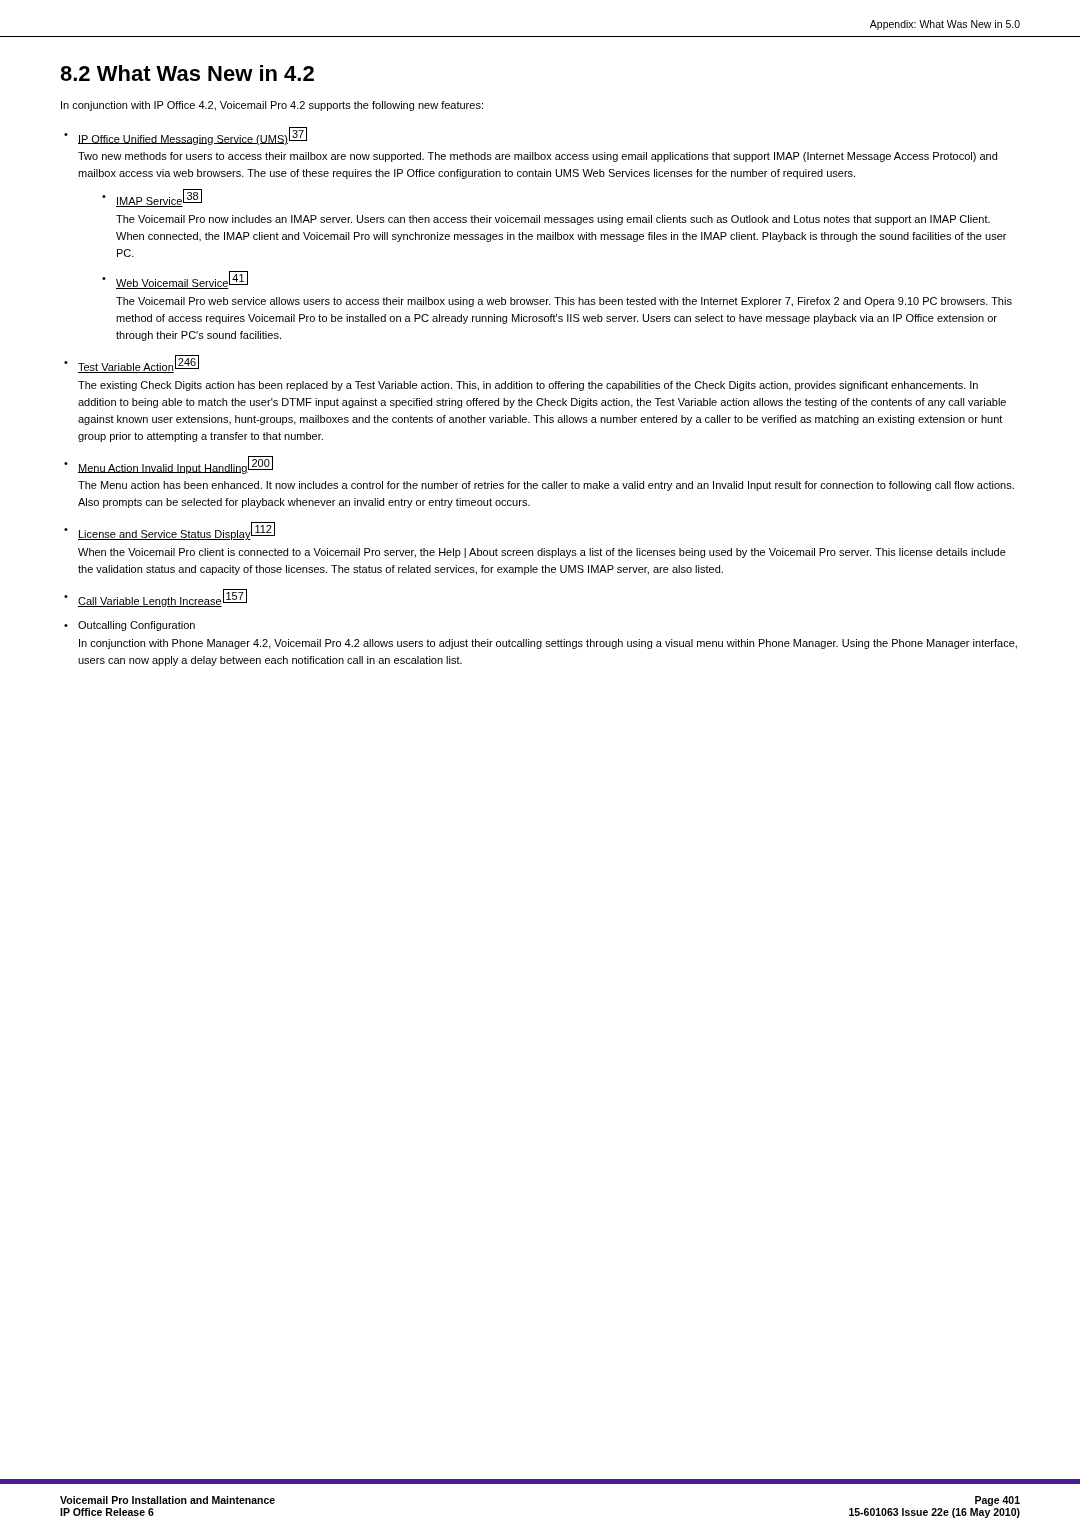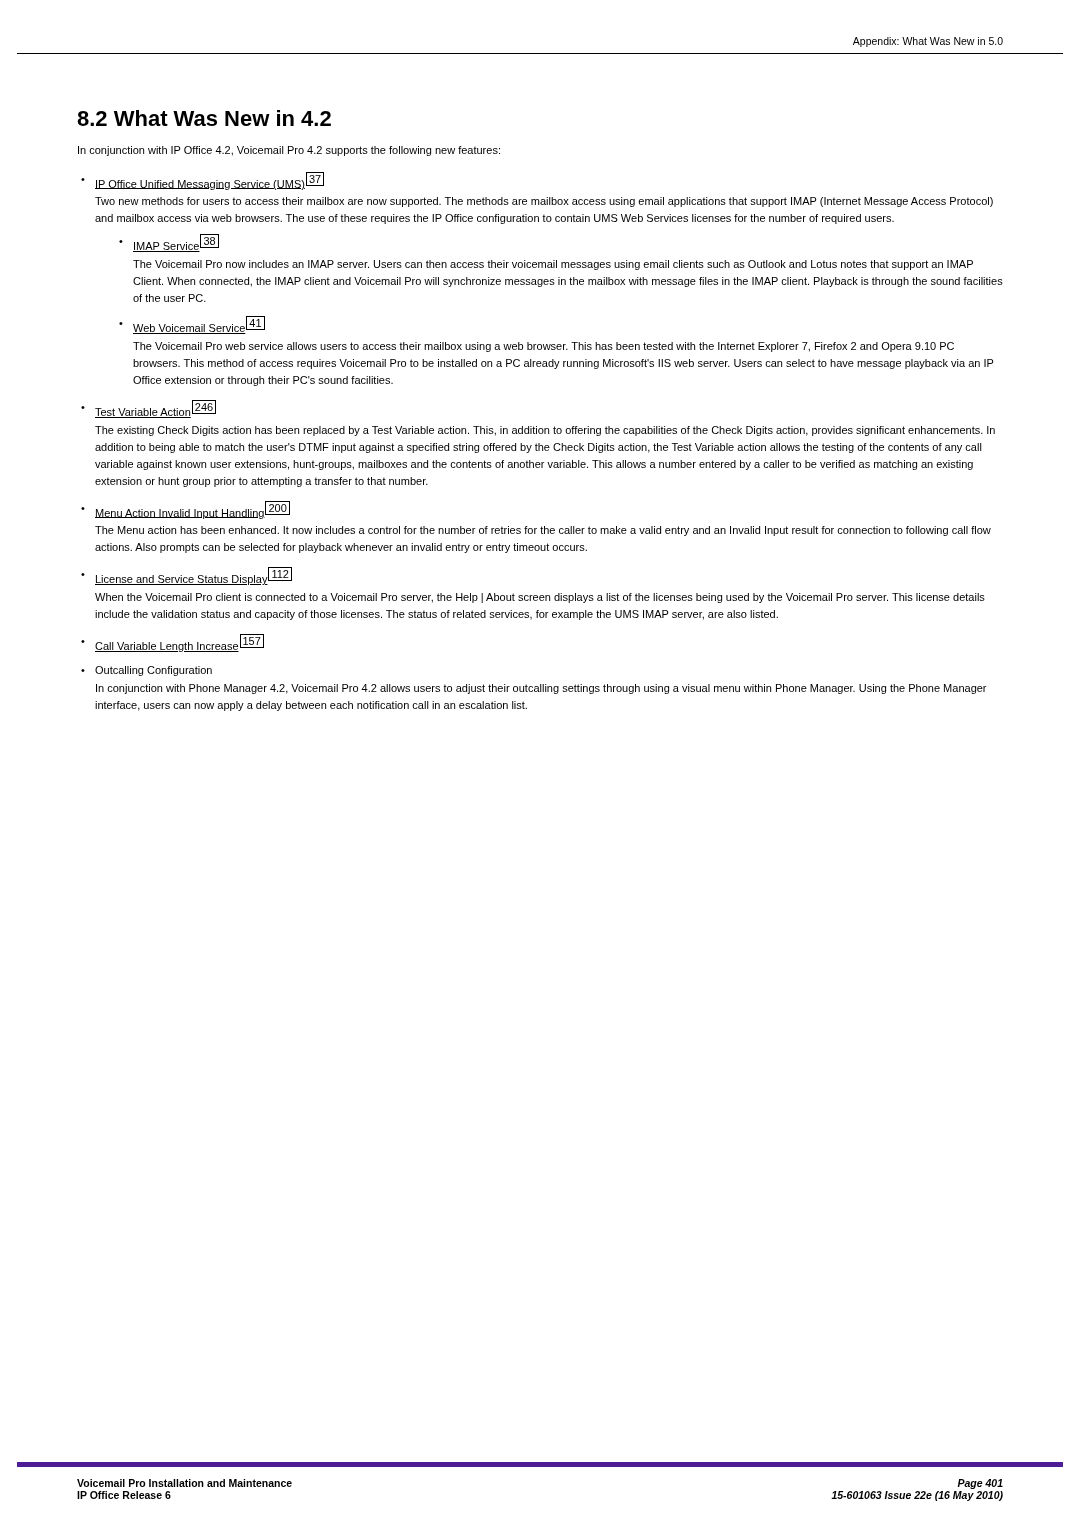--- a/index.html
+++ b/index.html
@@ -13,21 +13,21 @@
       font-size: 11px;
       color: #000;
       background: #fff;
       width: 1080px;
       min-height: 1528px;
     }
 
     .page-container {
       width: 1080px;
       min-height: 1528px;
-      padding: 17px;
+      padding: 0;
       position: relative;
       display: flex;
       flex-direction: column;
     }
 
     .page-header {
       text-align: right;
       padding: 18px 60px 6px 60px;
       border-bottom: 1px solid #000;
       font-size: 10.5px;
@@ -44,21 +44,20 @@
       display: flex;
       justify-content: space-between;
       font-size: 10.5px;
       font-weight: bold;
     }
 
     .section-title {
       font-size: 22px;
       font-weight: bold;
       margin-bottom: 10px;
-      margin-top: 28px;
     }
 
     .intro-text {
       font-size: 11px;
       margin-bottom: 14px;
       line-height: 1.5;
     }
 
     .bullet-list {
       list-style: none;
@@ -122,21 +121,20 @@
 
     .footer-left {
       display: flex;
       flex-direction: column;
     }
 
     .footer-right {
       display: flex;
       flex-direction: column;
       text-align: right;
-      font-style: italic;
     }
   </style>
 </head>
 <body>
 
 <div class="page-container">
 
   <div class="page-header">
     <span>Appendix: What Was New in 5.0</span>
   </div>

